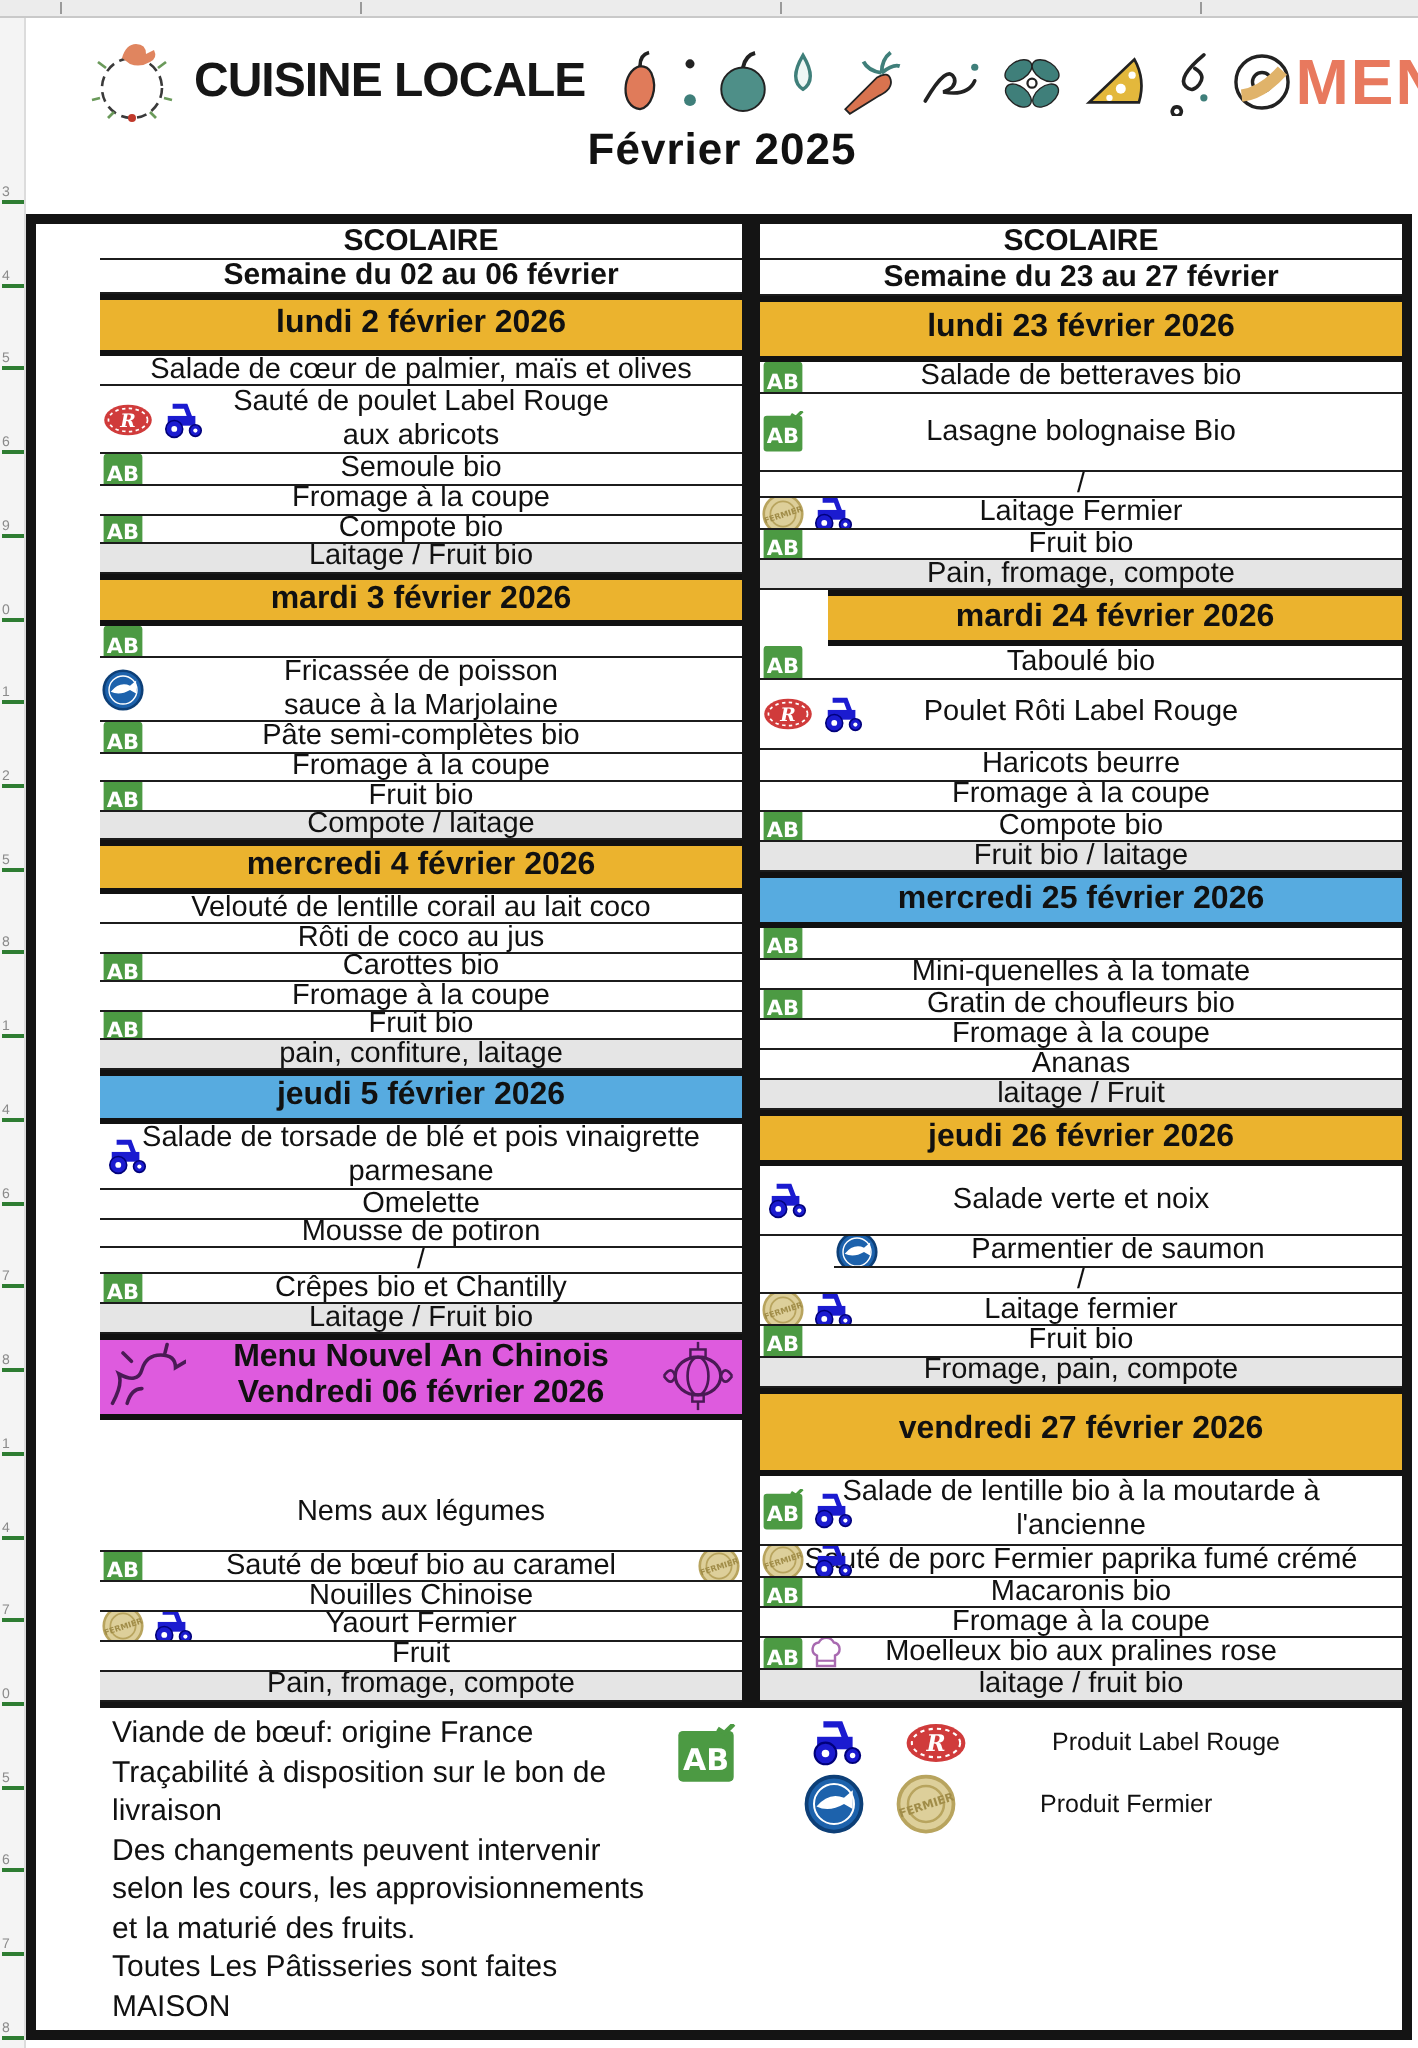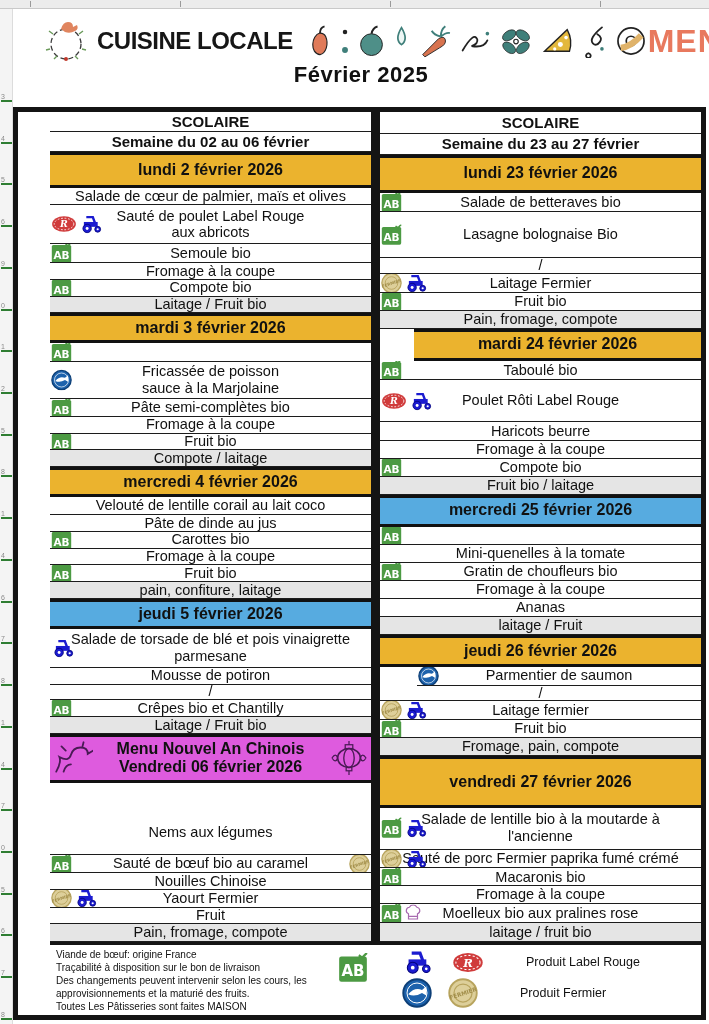--- a/index.html
+++ b/index.html
@@ -45,21 +45,21 @@
   .row.day .line { font-size:16px; }
   .row.peach { background:#e5e5e5; }
   .row.yellow { background:#EBB32E; }
   .row.blue { background:#57ABE0; }
   .row.magenta { background:#DE5BDE; }
   .ic-left { position:absolute; left:1px; top:50%; transform:translateY(-50%); display:flex; gap:2px; align-items:center; }
   .ic-right { position:absolute; right:1px; top:50%; transform:translateY(-50%); display:flex; gap:2px; align-items:center; }
   .ic { display:flex; }
   
   .foot { flex:0 0 66px; border-top:3.5px solid #141414; display:flex; padding:3px 6px 2px 6px; background:#fff; }
-  .notes { width:268px; font-size:10px; line-height:1.3; }
+  .notes { width:268px; font-size:15px; line-height:1.3; }
   .legend-ab { margin:5px 0 0 14px; }
   .legend { display:flex; flex-direction:column; gap:4px; margin-left:34px; margin-top:2px; }
   .legend-row { display:flex; align-items:center; gap:16px; }
   .legend-label { font-size:12.5px; margin-left:26px; }
 </style>
 </head>
 <body>
 
 <div class="topbar">
     <i style="left: 30px;"></i>
@@ -305,21 +305,21 @@
         <div class="row peach" style="flex: 0 1 18px;">
           <div class="line">Compote / laitage</div>
         </div>
         <div class="row day yellow" style="flex: 0 1 32px;">
           <div class="line">mercredi 4 février 2026</div>
         </div>
         <div class="row item" style="flex: 0 1 19px;">
           <div class="line">Velouté de lentille corail au lait coco</div>
         </div>
         <div class="row item" style="flex: 0 1 18px;">
-          <div class="line">Pâte de dinde au jus</div>
+          <div class="line">Rôti de coco au jus</div>
         </div>
         <div class="row item" style="flex: 0 1 18px;">
           <span class="ic-left">
             <span class="ic">
               <svg width="21" height="21" viewBox="0 0 26 26">
                 <rect x="1" y="3" width="24" height="22" rx="2" fill="#4C9A43"></rect>
                 <text x="13" y="20" text-anchor="middle" font-size="13" font-weight="bold" fill="#fff" font-family="DejaVu Sans,sans-serif">AB</text>
                 <path d="M18 2 l3 2 l4 -4" stroke="#4C9A43" stroke-width="2" fill="none"></path>
               </svg>
             </span>
@@ -355,20 +355,23 @@
                 <rect x="6" y="9" width="17" height="6" fill="#1b1bd0"></rect>
                 <circle cx="10" cy="17" r="5.2" fill="#1b1bd0" stroke="#00007a"></circle>
                 <circle cx="23" cy="18" r="3.6" fill="#1b1bd0" stroke="#00007a"></circle>
                 <circle cx="10" cy="17" r="1.8" fill="#fff"></circle>
                 <circle cx="23" cy="18" r="1.3" fill="#fff"></circle>
               </svg>
             </span>
           </span>
           <div class="line">Salade de torsade de blé et pois vinaigrette</div>
           <div class="line">parmesane</div>
+        </div>
+        <div class="row item" style="flex: 0 1 18px;">
+          <div class="line">Omelette</div>
         </div>
         <div class="row item" style="flex: 0 1 18px;">
           <div class="line">Mousse de potiron</div>
         </div>
         <div class="row item" style="flex: 0 1 16px;">
           <div class="line">/</div>
         </div>
         <div class="row item" style="flex: 0 1 19px;">
           <span class="ic-left">
             <span class="ic">
@@ -630,20 +633,35 @@
           <div class="line">Fromage à la coupe</div>
         </div>
         <div class="row item" style="flex: 0 1 18px;">
           <div class="line">Ananas</div>
         </div>
         <div class="row peach" style="flex: 0 1 18px;">
           <div class="line">laitage / Fruit</div>
         </div>
         <div class="row day yellow" style="flex: 0 1 32px;">
           <div class="line">jeudi 26 février 2026</div>
+        </div>
+        <div class="row item" style="flex: 0 1 42px;">
+          <span class="ic-left">
+            <span class="ic">
+              <svg width="26" height="19" viewBox="0 0 32 23">
+                <path d="M9 3 h8 l3 8" fill="none" stroke="#1b1bd0" stroke-width="3"></path>
+                <rect x="6" y="9" width="17" height="6" fill="#1b1bd0"></rect>
+                <circle cx="10" cy="17" r="5.2" fill="#1b1bd0" stroke="#00007a"></circle>
+                <circle cx="23" cy="18" r="3.6" fill="#1b1bd0" stroke="#00007a"></circle>
+                <circle cx="10" cy="17" r="1.8" fill="#fff"></circle>
+                <circle cx="23" cy="18" r="1.3" fill="#fff"></circle>
+              </svg>
+            </span>
+          </span>
+          <div class="line">Salade verte et noix</div>
         </div>
         <div class="row item" style="flex: 0 1 19px; margin-left: 37px;">
           <span class="ic-left">
             <span class="ic">
               <svg width="21" height="21" viewBox="0 0 24 24">
                 <circle cx="12" cy="12" r="11" fill="#1d62ac" stroke="#0d3f77" stroke-width="1.5"></circle>
                 <circle cx="12" cy="12" r="8" fill="none" stroke="#fff" stroke-width="0.8"></circle>
                 <path d="M5 13 q5 -6 11 -3.5 l3.5 -3 v7.5 l-3.5 -2 q-6 3.5 -11 1z" fill="#fff"></path>
               </svg>
             </span>

